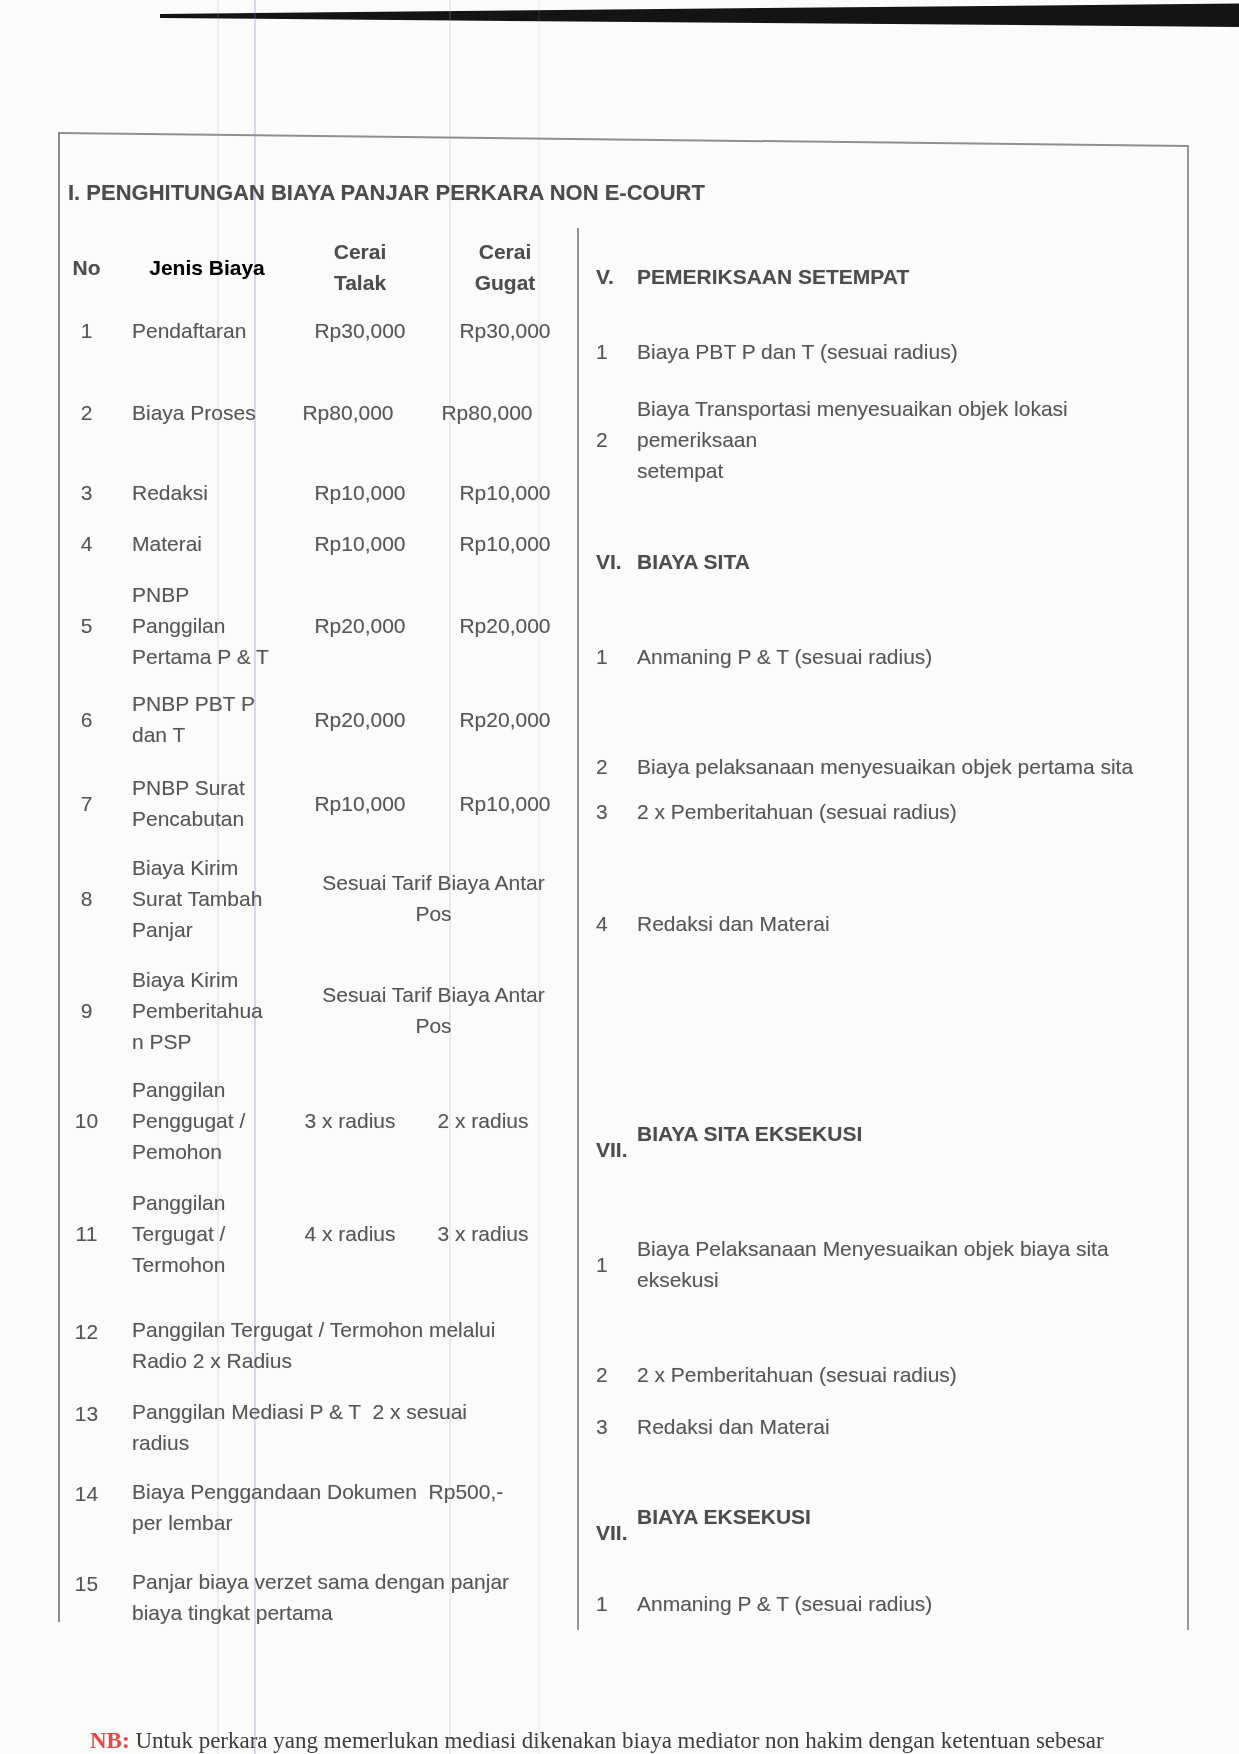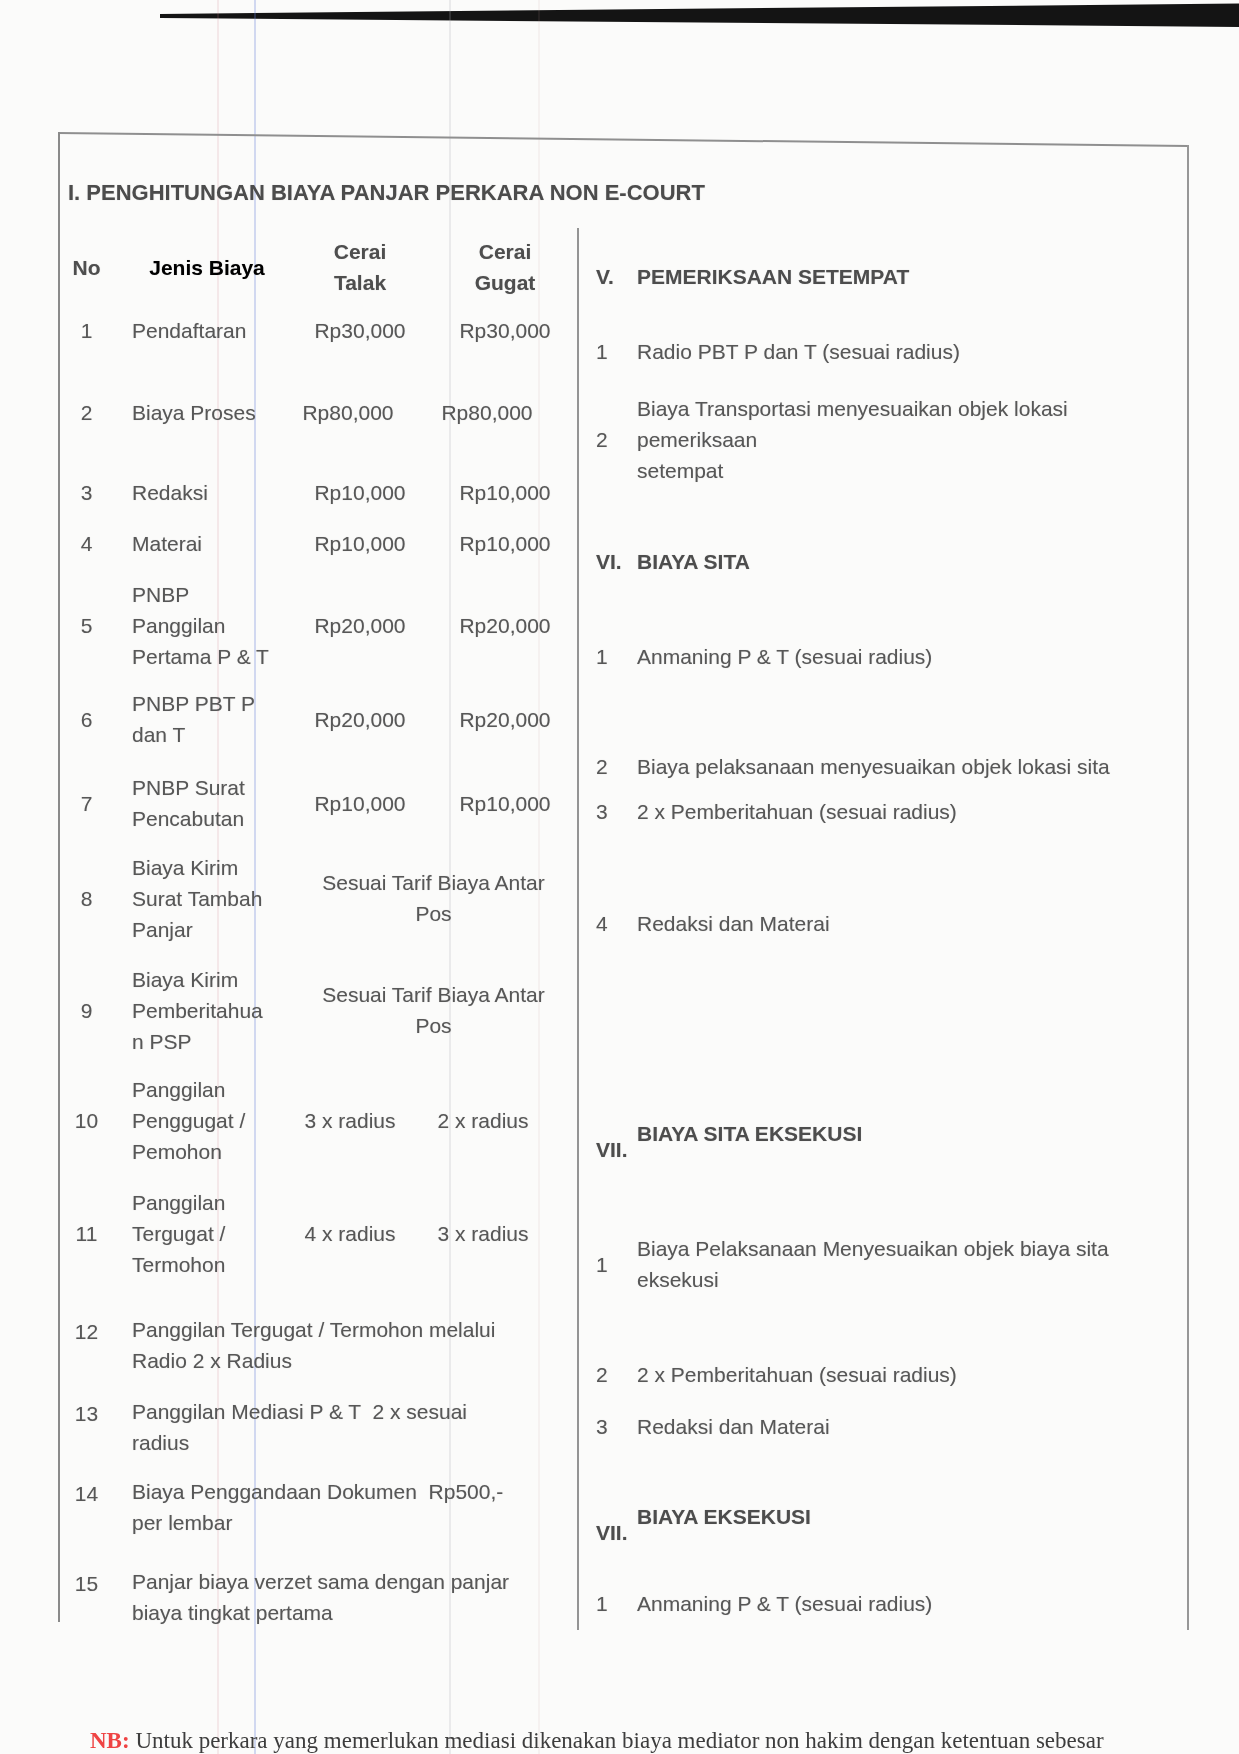--- a/index.html
+++ b/index.html
@@ -187,40 +187,40 @@
     <div class="cell c-full txt">Panjar biaya verzet sama dengan panjar
 biaya tingkat pertama</div>
   </div>
 
   <div class="rrow" style="top:258px;height:36px;">
     <div class="cell r-num txt r-head">V.</div>
     <div class="cell r-text txt r-head">PEMERIKSAAN SETEMPAT</div>
   </div>
   <div class="rrow" style="top:336px;height:30px;">
     <div class="cell r-num txt">1</div>
-    <div class="cell r-text txt">Radio PBT P dan T (sesuai radius)</div>
+    <div class="cell r-text txt">Biaya PBT P dan T (sesuai radius)</div>
   </div>
   <div class="rrow" style="top:392px;height:93px;">
     <div class="cell r-num txt">2</div>
     <div class="cell r-text txt">Biaya Transportasi menyesuaikan objek lokasi
 pemeriksaan
 setempat</div>
   </div>
 
   <div class="rrow" style="top:545px;height:32px;">
     <div class="cell r-num txt r-head">VI.</div>
     <div class="cell r-text txt r-head">BIAYA SITA</div>
   </div>
   <div class="rrow" style="top:641px;height:30px;">
     <div class="cell r-num txt">1</div>
     <div class="cell r-text txt">Anmaning P &amp; T (sesuai radius)</div>
   </div>
   <div class="rrow" style="top:751px;height:30px;">
     <div class="cell r-num txt">2</div>
-    <div class="cell r-text txt">Biaya pelaksanaan menyesuaikan objek lokasi sita</div>
+    <div class="cell r-text txt">Biaya pelaksanaan menyesuaikan objek pertama sita</div>
   </div>
   <div class="rrow" style="top:796px;height:30px;">
     <div class="cell r-num txt">3</div>
     <div class="cell r-text txt">2 x Pemberitahuan (sesuai radius)</div>
   </div>
   <div class="rrow" style="top:908px;height:30px;">
     <div class="cell r-num txt">4</div>
     <div class="cell r-text txt">Redaksi dan Materai</div>
   </div>
 

